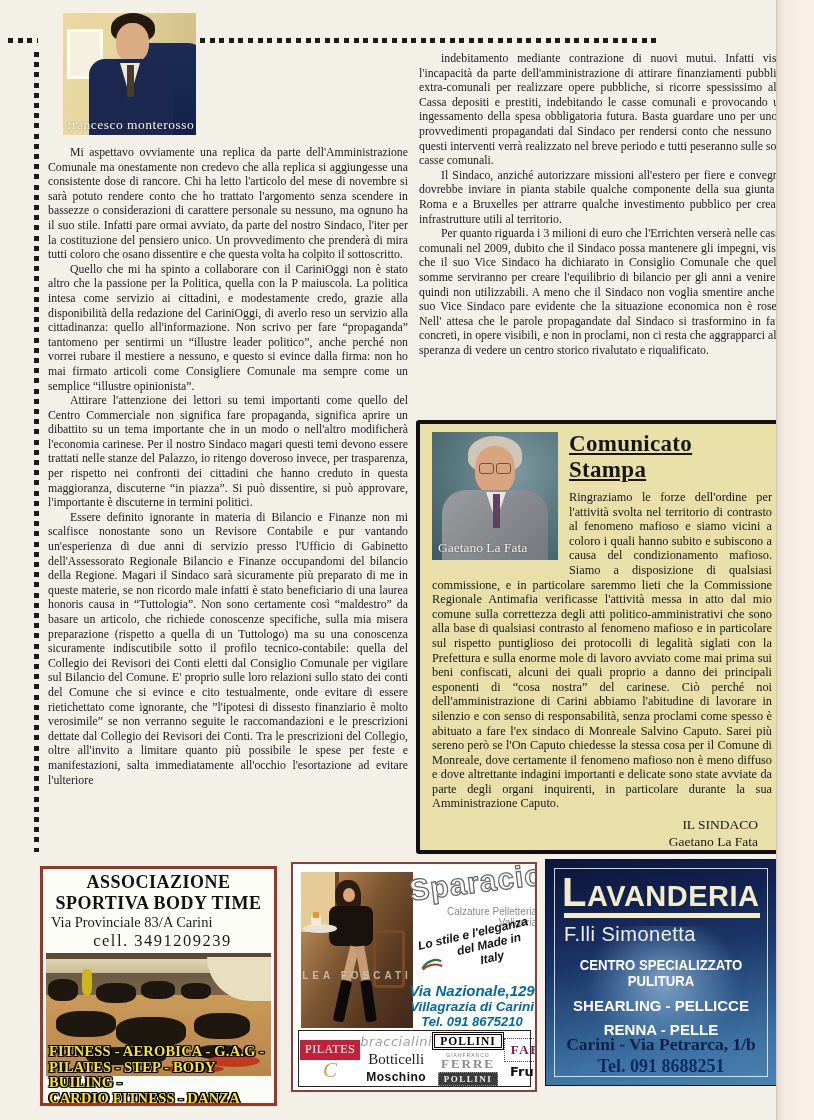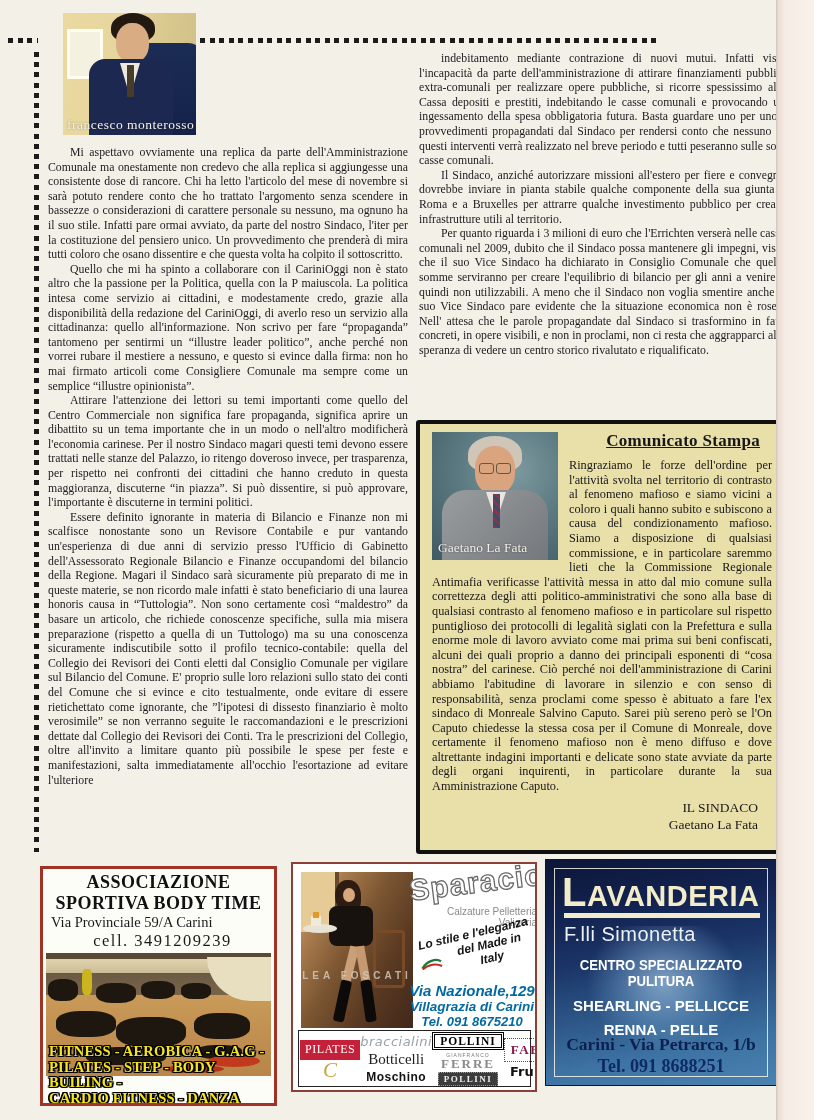--- a/index.html
+++ b/index.html
@@ -37,21 +37,21 @@
         background:radial-gradient(circle at 65% 30%,#7e9aa0 0%,#5c7a82 45%,#3f5a64 100%);}
   .photo-glf *{position:absolute;}
   .glf-hair{left:36px;top:4px;width:54px;height:36px;background:#cfc6b8;border-radius:50% 50% 35% 35%;}
   .glf-face{left:43px;top:14px;width:40px;height:48px;background:#d9a47e;border-radius:46% 46% 42% 42%;}
   .glf-glass{left:47px;top:31px;width:13px;height:9px;border:1.5px solid #6a5540;border-radius:3px;}
   .glf-glass2{left:64px;top:31px;width:13px;height:9px;border:1.5px solid #6a5540;border-radius:3px;}
   .glf-suit{left:10px;top:58px;width:106px;height:72px;background:linear-gradient(135deg,#9a9da0,#74787c);border-radius:24px 24px 0 0;}
   .glf-shirt{left:54px;top:60px;width:20px;height:30px;background:#e9e6df;clip-path:polygon(0 0,100% 0,50% 100%);}
   .glf-tie{left:61px;top:62px;width:7px;height:34px;background:repeating-linear-gradient(45deg,#7a3a50 0 3px,#404a6a 3px 6px);}
   .glf-caption{left:6px;bottom:4px;color:#f2efe6;font-size:13.5px;text-shadow:0 0 2px rgba(0,0,0,.45);}
-  .com-title{margin:2px 12px 7px;text-align:right;font-size:17px;font-weight:700;text-decoration:underline;letter-spacing:.3px;}
+  .com-title{margin:2px 3px 7px;text-align:left;font-size:23px;font-weight:700;text-decoration:underline;letter-spacing:.3px;}
   .com-body{margin:0;text-align:justify;font-size:12.3px;line-height:14.6px;}
   .com-sig{margin-top:5px;text-align:right;font-size:13.5px;line-height:17px;padding-right:14px;}
   
   .ad{position:absolute;box-sizing:border-box;}
   
   .ad-bodytime{left:40px;top:866px;width:237px;height:240px;background:#fdfdf8;border:3px solid #a03326;overflow:hidden;
         text-align:center;}
   .bt-title1{margin-top:3px;font-weight:700;font-size:18px;letter-spacing:.5px;color:#111;}
   .bt-title2{font-weight:700;font-size:18px;letter-spacing:.5px;color:#111;}
   .bt-addr{text-align:left;padding-left:8px;font-size:14.5px;color:#1a1a1a;}
@@ -193,21 +193,21 @@
     <p class="com-body">Ringraziamo le forze dell'ordine per l'attività svolta nel territorio di contrasto al fenomeno mafioso e siamo vicini a coloro i quali hanno subito e subiscono a causa del condizionamento mafioso. Siamo a disposizione di qualsiasi commissione, e in particolare saremmo lieti che la Commissione Regionale Antimafia verificasse l'attività messa in atto dal mio comune sulla correttezza degli atti politico-amministrativi che sono alla base di qualsiasi contrasto al fenomeno mafioso e in particolare sul rispetto puntiglioso dei protocolli di legalità siglati con la Prefettura e sulla enorme mole di lavoro avviato come mai prima sui beni confiscati, alcuni dei quali proprio a danno dei principali esponenti di “cosa nostra” del carinese. Ciò perché noi dell'amministrazione di Carini abbiamo l'abitudine di lavorare in silenzio e con senso di responsabilità, senza proclami come spesso è abituato a fare l'ex sindaco di Monreale Salvino Caputo. Sarei più sereno però se l'On Caputo chiedesse la stessa cosa per il Comune di Monreale, dove certamente il fenomeno mafioso non è meno diffuso e dove altrettante indagini importanti e delicate sono state avviate da parte degli organi inquirenti, in particolare durante la sua Amministrazione Caputo.</p>
     <div class="com-sig">
       <div>IL SINDACO</div>
       <div>Gaetano La Fata</div>
     </div>
   </section>
 
   <section class="ad ad-bodytime">
     <div class="bt-title1">ASSOCIAZIONE</div>
     <div class="bt-title2">SPORTIVA BODY TIME</div>
-    <div class="bt-addr">Via Provinciale 59/A  Carini</div>
+    <div class="bt-addr">Via Provinciale 83/A  Carini</div>
     <div class="bt-phone">cell. 3491209239</div>
     <div class="gym">
       <span class="arch"></span>
       <i></i>
         <i></i>
         <i></i>
         <i></i>
         <i></i>
         <i></i>
         <i></i>

